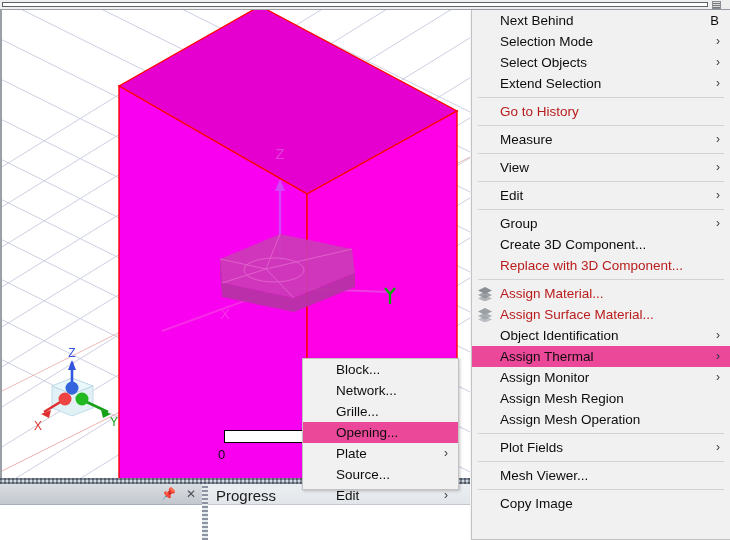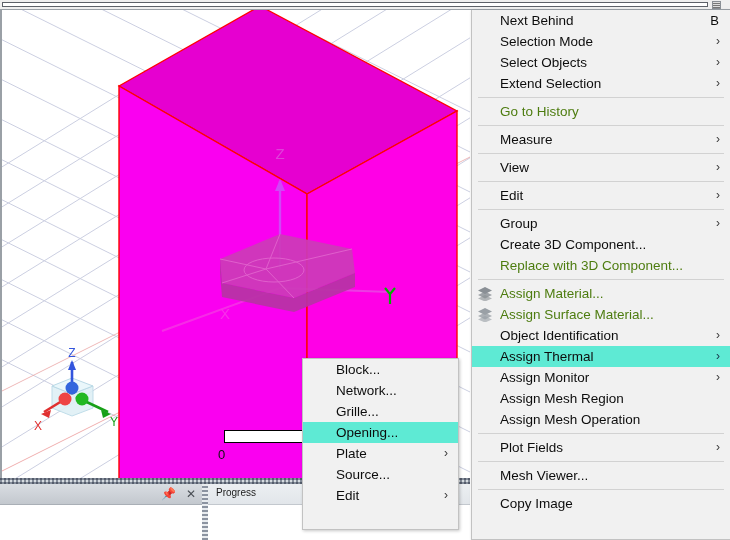--- a/index.html
+++ b/index.html
@@ -49,21 +49,21 @@
     position:absolute;left:0;top:6px;width:202px;height:56px;
   }
   .panel-head{
     height:21px;width:100%;
     background:linear-gradient(#d9dde2,#c3c8ce);
     border-bottom:1px solid #a9afb6;
     box-sizing:border-box;position:relative;
   }
   .panel-body{background:#ffffff;height:35px;width:100%;}
   .panel-title{
-    position:absolute;left:8px;top:3px;font-size:10px;color:#1b1b1b;
+    position:absolute;left:8px;top:3px;font-size:15px;color:#1b1b1b;
   }
   .hdr-icons{position:absolute;right:6px;top:2px;display:flex;gap:10px;align-items:center;}
   .hdr-icons span{font-size:12px;color:#4a4f55;line-height:16px;}
   .vgrip{
     position:absolute;left:202px;top:6px;width:6px;height:56px;
     background:repeating-linear-gradient(0deg,#8b93a0 0 2px,#e9ecef 2px 4px);
   }
   .panel-right{
     position:absolute;left:208px;top:6px;width:262px;height:56px;
   }
@@ -90,30 +90,30 @@
   }
 
   
   .menu{
     position:absolute;background:#f1f1f1;border:1px solid #c2c2c2;
     box-sizing:border-box;
     box-shadow:1px 1px 3px rgba(0,0,0,.22);
     font-size:13.5px;color:#0d0d0d;
   }
   .menu-main{left:471px;top:10px;width:259px;height:530px;border-right:none;border-top:none;}
-  .menu-sub{left:302px;top:358px;width:157px;height:172px;}
+  .menu-sub{left:302px;top:358px;width:157px;height:132px;}
 
   .mi{
     position:relative;height:21px;line-height:21px;
     padding-left:28px;padding-right:10px;white-space:nowrap;
     box-sizing:border-box;cursor:default;
   }
   .menu-sub .mi{padding-left:33px;}
-  .mi.disabled{color:#4d7c0f;}
-  .mi.selected{background:#5eead4;}
+  .mi.disabled{color:#b91c1c;}
+  .mi.selected{background:#ec4899;}
   .mi .arrow{
     position:absolute;right:10px;top:0;line-height:21px;
     font-size:12px;color:#3a3a3a;font-family:"Liberation Sans",sans-serif;
   }
   .mi.selected .arrow{color:#16324a;}
   .mi .accel{
     position:absolute;right:11px;top:0;line-height:21px;font-size:13px;color:#0d0d0d;
   }
   .mi .glyph{
     position:absolute;left:5px;top:3px;width:16px;height:15px;

